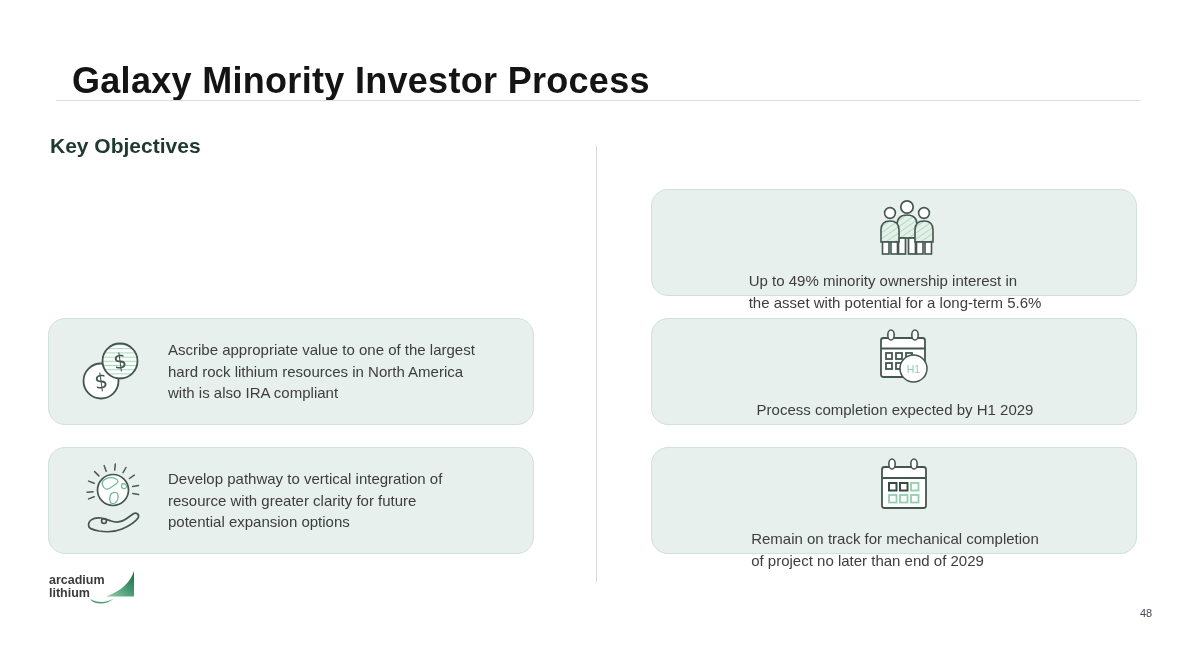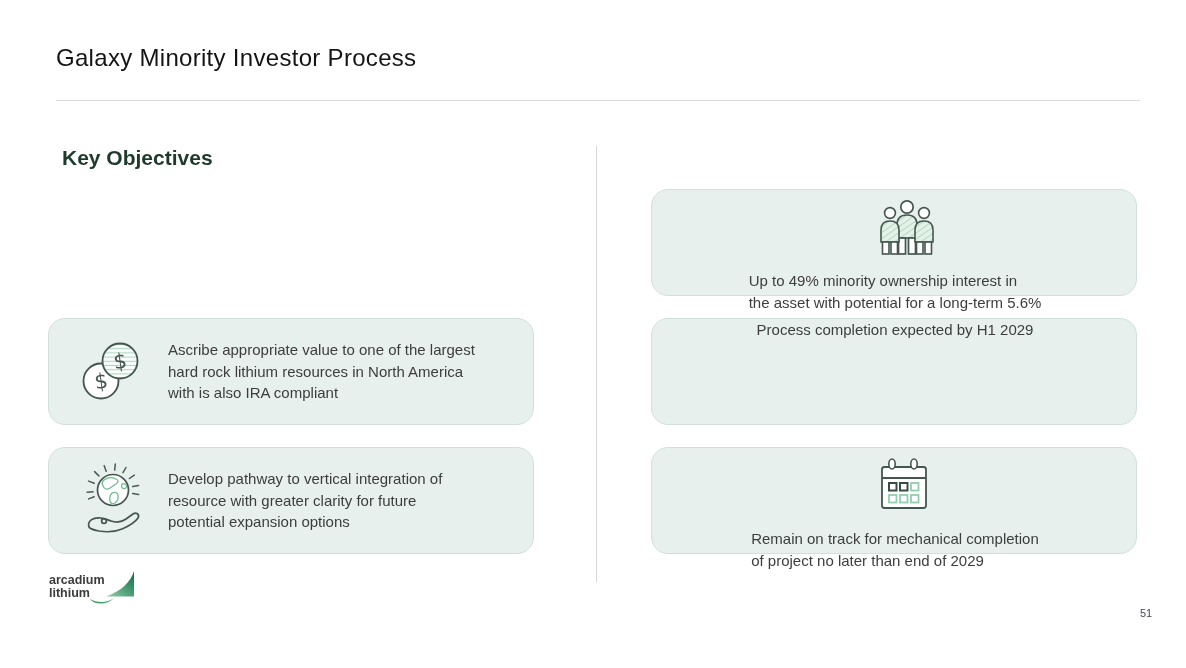--- a/index.html
+++ b/index.html
@@ -2,29 +2,29 @@
 <html><head>
 <meta charset="utf-8">
 <style>
   html,body{margin:0;padding:0;background:#ffffff;}
   body{
     width:1186px;height:668px;position:relative;overflow:hidden;
     font-family:"Liberation Sans", sans-serif;
   }
   .slide{position:absolute;inset:0;background:#ffffff;}
   .slide-title{
-    position:absolute;left:56px;top:44px;margin:0;
-    font-size:24px;font-weight:400;color:#141414;letter-spacing:.3px;
+    position:absolute;left:56px;top:44px;margin:16px;
+    font-size:36px;font-weight:700;color:#141414;letter-spacing:.3px;
   }
   .title-rule{
     position:absolute;left:56px;top:100px;width:1084px;height:1px;
     background:#dcdcdc;
   }
   .col-heading{
-    position:absolute;top:134px;margin:12px;
+    position:absolute;top:134px;margin:0;
     font-size:21px;font-weight:700;color:#1d3a2c;
   }
   .col-heading.left{left:50px;}
   .col-heading.right{left:652px;}
   .v-divider{
     position:absolute;left:596px;top:146px;width:1px;height:436px;
     background:#d8d8d8;
   }
   .card{
     position:absolute;width:486px;height:107px;box-sizing:border-box;
@@ -147,20 +147,37 @@
           <rect x="56" y="50" width="6.5" height="12" fill="#ffffff"></rect>
         </g>
       </svg>
     </div>
     <p class="card-text">Up to 49% minority ownership interest in
 the asset with potential for a long-term 5.6%
 spodumene concentrate supply agreement</p>
   </section>
 
   <section class="card colR r2">
+    <div class="icon-wrap">
+      <svg width="76" height="76" viewBox="0 0 76 76">
+        <rect x="12" y="17" width="44" height="39" rx="2.5" fill="#ffffff" stroke="#44564f" stroke-width="1.8"></rect>
+        <path d="M12 27.5 H56" stroke="#44564f" stroke-width="1.8"></path>
+        <ellipse cx="22" cy="14" rx="3.2" ry="5" fill="#ffffff" stroke="#44564f" stroke-width="1.6"></ellipse>
+        <ellipse cx="46" cy="14" rx="3.2" ry="5" fill="#ffffff" stroke="#44564f" stroke-width="1.6"></ellipse>
+        <g fill="none" stroke="#44564f" stroke-width="1.8">
+          <rect x="17" y="32" width="6" height="6"></rect>
+          <rect x="27" y="32" width="6" height="6"></rect>
+          <rect x="37" y="32" width="6" height="6"></rect>
+          <rect x="17" y="42" width="6" height="6"></rect>
+          <rect x="27" y="42" width="6" height="6"></rect>
+        </g>
+        <circle cx="44.5" cy="47.5" r="13.5" fill="#ffffff" stroke="#44564f" stroke-width="1.5"></circle>
+        <text x="44.5" y="51.5" font-size="10.5" fill="#96cdb0" text-anchor="middle" font-family="Liberation Sans, sans-serif">H1</text>
+      </svg>
+    </div>
     <p class="card-text">Process completion expected by H1 2029</p>
   </section>
 
   <section class="card colR r3">
     <div class="icon-wrap">
       <svg width="76" height="76" viewBox="0 0 76 76">
         <rect x="13" y="17" width="44" height="41" rx="2.5" fill="#ffffff" stroke="#44564f" stroke-width="1.8"></rect>
         <path d="M13 28 H57" stroke="#44564f" stroke-width="2.2"></path>
         <ellipse cx="23" cy="14" rx="3.2" ry="5" fill="#ffffff" stroke="#44564f" stroke-width="1.6"></ellipse>
         <ellipse cx="45" cy="14" rx="3.2" ry="5" fill="#ffffff" stroke="#44564f" stroke-width="1.6"></ellipse>
@@ -186,15 +203,15 @@
           <stop offset="1" stop-color="#0d6b43"></stop>
         </linearGradient>
       </defs>
       <text x="3" y="16" font-size="12.5" font-weight="bold" fill="#3b3b3b" font-family="Liberation Sans, sans-serif">arcadium</text>
       <text x="3" y="29" font-size="12.5" font-weight="bold" fill="#3b3b3b" font-family="Liberation Sans, sans-serif">lithium</text>
       <path d="M88 3 C85 13 76 23 60 28.5 L88 28.5 Z" fill="url(#lg-mtn)"></path>
       <path d="M44 31 C52 35.5 62 34.5 68 30 C61 37.5 48 37 44 31 Z" fill="#45a06c"></path>
     </svg>
   </div>
 
-  <div class="page-number">51</div>
+  <div class="page-number">48</div>
 
 </div>
 
 </body></html>

